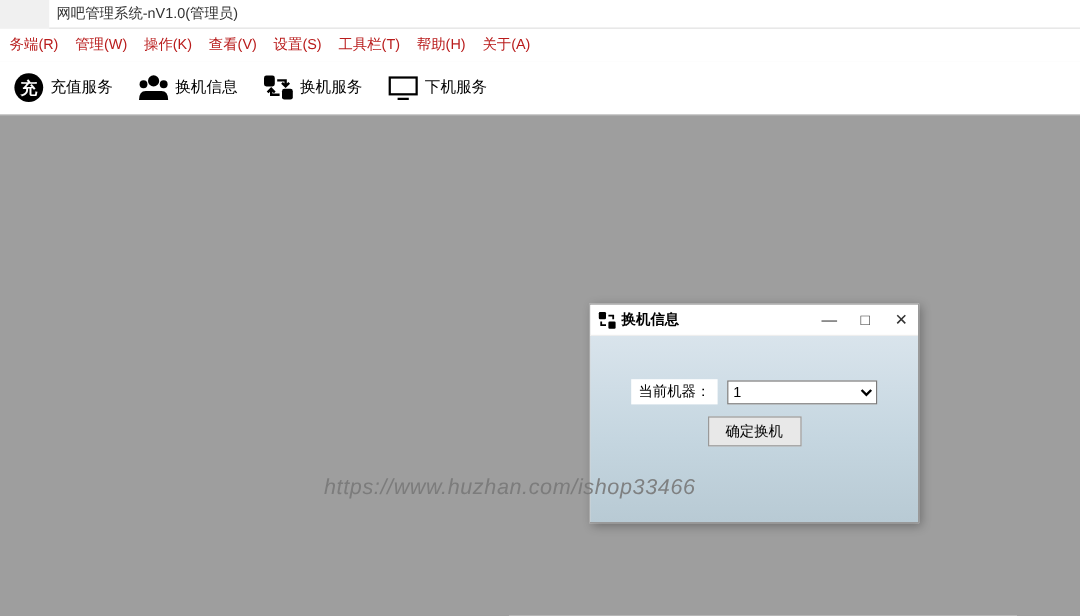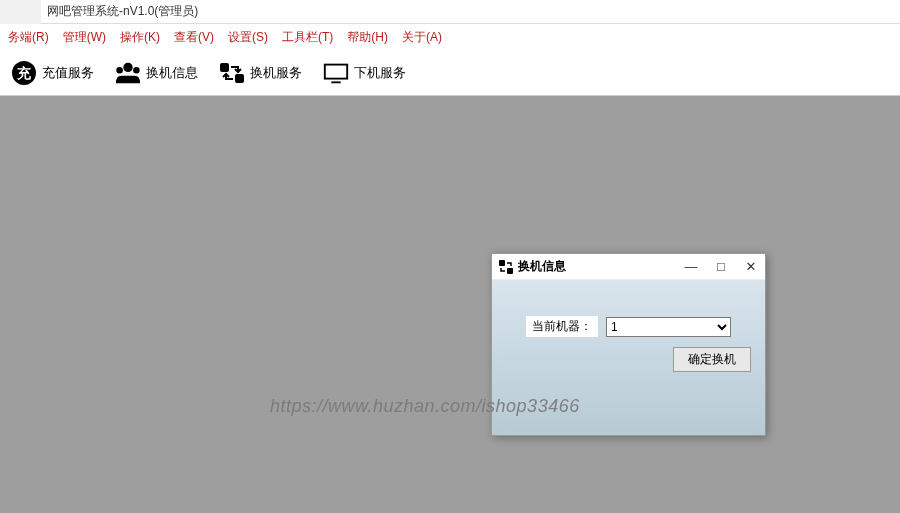--- a/index.html
+++ b/index.html
@@ -134,21 +134,21 @@
       font-size: 12px;
       border: 1px solid #7a7a7a;
       background: #fff;
     }
     .form-select.highlight {
       background: #0078d7;
       color: #fff;
     }
     .dialog-buttons {
       display: flex;
-      justify-content: flex-end;
+      justify-content: center;
       margin-top: 10px;
     }
     .dialog-btn {
       padding: 3px 14px;
       font-size: 12px;
       background: #e8e8e8;
       border: 1px solid #999;
       cursor: pointer;
     }
     .watermark {

